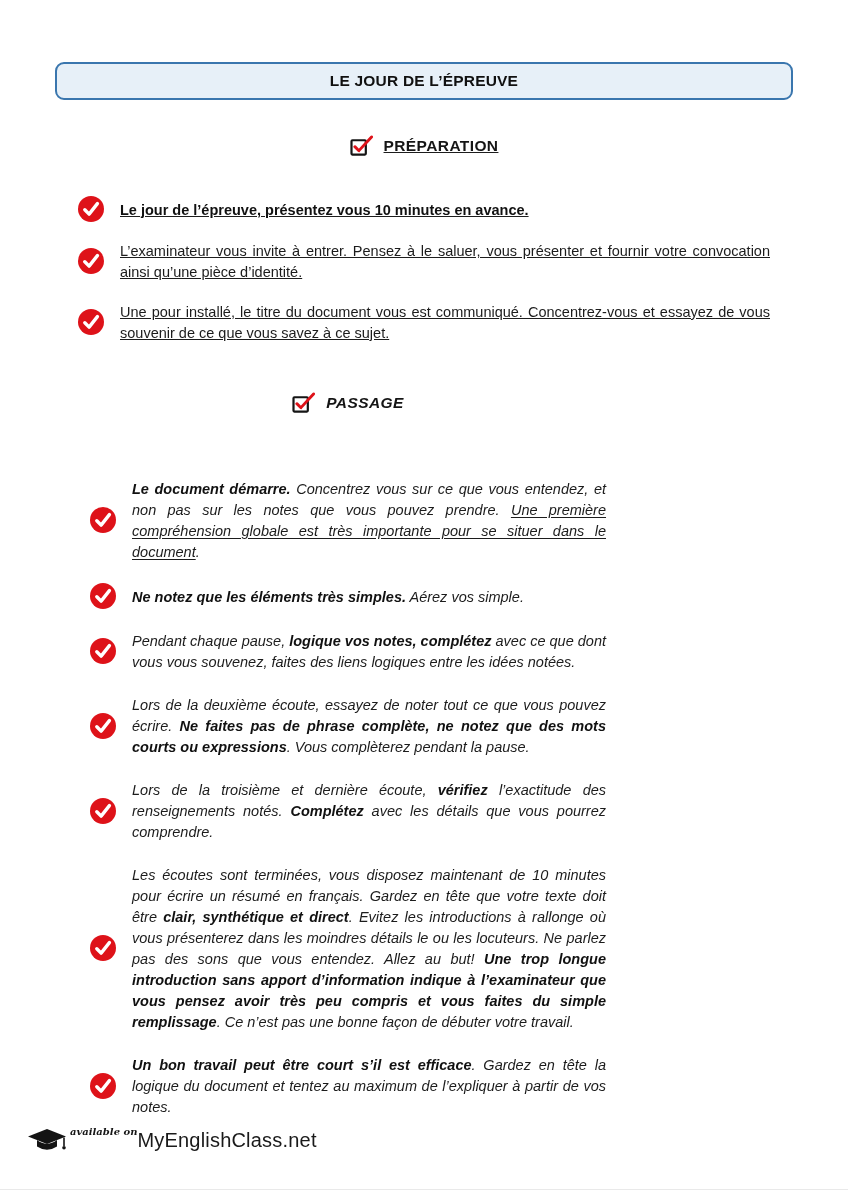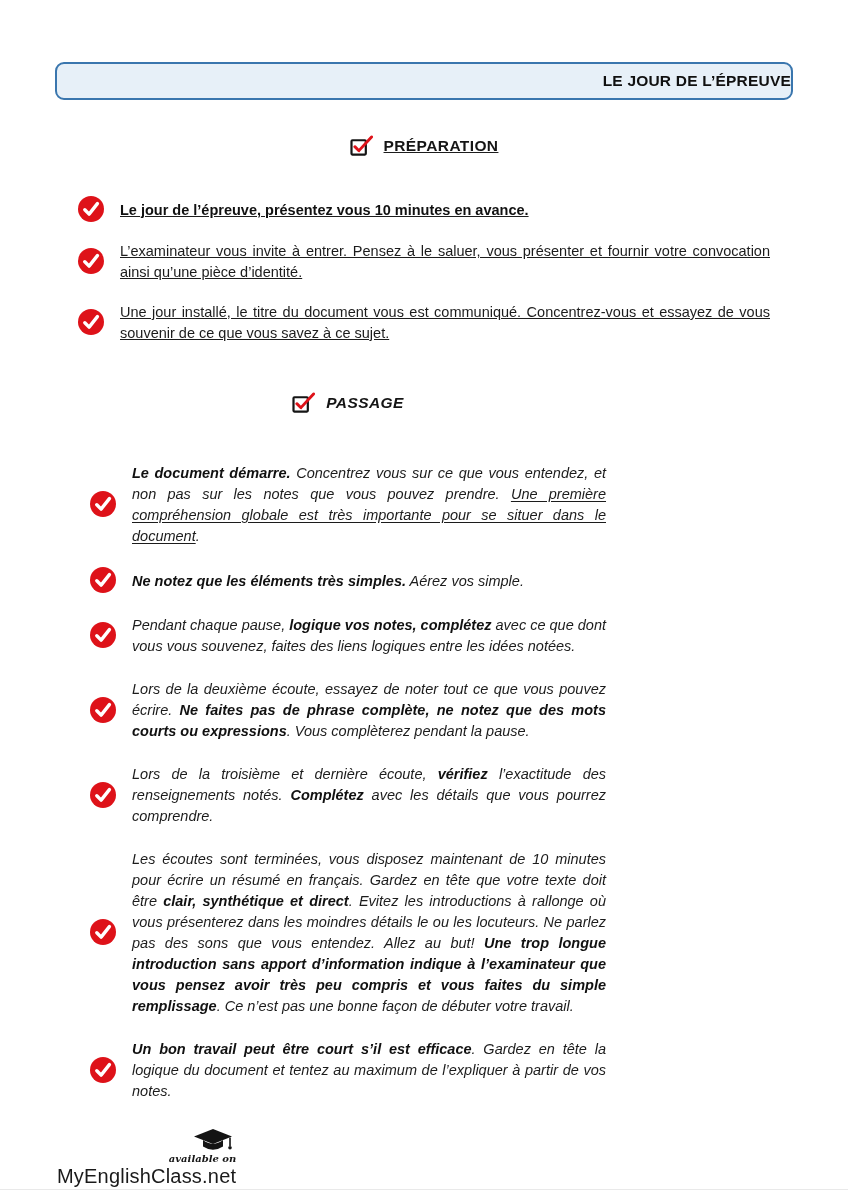--- a/index.html
+++ b/index.html
@@ -12,53 +12,53 @@
     width:848px;height:1200px;
     position:relative;
     font-family:"Liberation Sans","DejaVu Sans",sans-serif;
     color:var(--ink);
     overflow:hidden;
   }
   .title-box{
     position:absolute;left:55px;top:62px;width:738px;height:38px;
     border:2px solid #3a76ae;border-radius:9px;
     background:#e7f0f8;
-    display:flex;align-items:center;justify-content:flex-end;
+    display:flex;align-items:center;justify-content:center;
   }
   .title-box h1{
     font-size:15.5px;font-weight:700;color:#101010;letter-spacing:.2px;
   }
   .section-heading{
     display:flex;align-items:center;justify-content:center;gap:10px;
   }
   .section-heading h2{
     font-size:15.5px;font-weight:700;color:#151515;letter-spacing:.4px;
   }
   .checkbox-icon{display:inline-flex;line-height:0;}
   #section-preparation{position:absolute;left:0;top:135px;width:848px;text-decoration:underline;}
   #section-passage{position:absolute;left:12px;top:392px;width:672px;font-style:italic;}
   .items{
     display:flex;flex-direction:column;
     margin:0 78px 0 78px;
   }
   #section-preparation .items{margin-top:42px;row-gap:19px;}
-  #section-passage .items{margin-top:50px;row-gap:22px;}
+  #section-passage .items{margin-top:66px;row-gap:22px;}
   .row{display:flex;align-items:center;gap:16px;}
   .check-icon{flex:0 0 26px;line-height:0;margin-top:-2px;}
   .row-text{
     flex:1;
     font-size:14.5px;line-height:21px;
     text-align:justify;
     color:#1c1c1c;
   }
   .row-text .b{font-weight:700;color:#111;}
   .row-text .u{text-decoration:underline;text-underline-offset:2px;}
   footer{
     position:absolute;left:24px;top:1128px;
-    display:flex;flex-direction:column;align-items:flex-end;margin-left:33px;
+    display:flex;flex-direction:row;align-items:flex-start;
   }
   .cap-icon{line-height:0;}
   .tagline{
     font-family:"DejaVu Serif",serif;font-style:italic;font-weight:700;
     font-size:10px;color:#161616;margin-top:-2px;
   }
   .site-name{
     font-size:20px;color:#1a1a1a;letter-spacing:.2px;margin-top:1px;
   }
   .bottom-line{
@@ -106,21 +106,21 @@
     <p class="row-text"><span>L’examinateur vous invite à entrer. Pensez à le saluer, vous présenter et fournir votre convocation ainsi qu’une pièce d’identité.</span></p>
   </div>
 
   <div class="row">
     <span class="check-icon">
       <svg width="26" height="26" viewBox="0 0 26 26">
         <circle cx="13" cy="13" r="13" fill="#de1219" class="red-fill"></circle>
         <path d="M6.8 13.8 L11.1 18.1 L19.4 7.6" stroke="#ffffff" stroke-width="3.4" fill="none" stroke-linecap="round" stroke-linejoin="round"></path>
       </svg>
     </span>
-    <p class="row-text"><span>Une jour installé, le titre du document vous est communiqué. Concentrez-vous et essayez de vous souvenir de ce que vous savez à ce sujet.</span></p>
+    <p class="row-text"><span>Une pour installé, le titre du document vous est communiqué. Concentrez-vous et essayez de vous souvenir de ce que vous savez à ce sujet.</span></p>
   </div>
 </div>
   </section>
 
   <section id="section-passage">
     <div class="section-heading">
       <span class="checkbox-icon">
         <svg width="24" height="21" viewBox="0 0 25 22">
           <rect x="1.5" y="5.5" width="15" height="15" rx="1" fill="#ffffff" stroke="#151515" stroke-width="2.3"></rect>
           <path d="M5 12.2 L9.3 16.4 L22.5 2" stroke="#de1219" stroke-width="3" fill="none" stroke-linecap="round" stroke-linejoin="round" class="red-stroke"></path>

